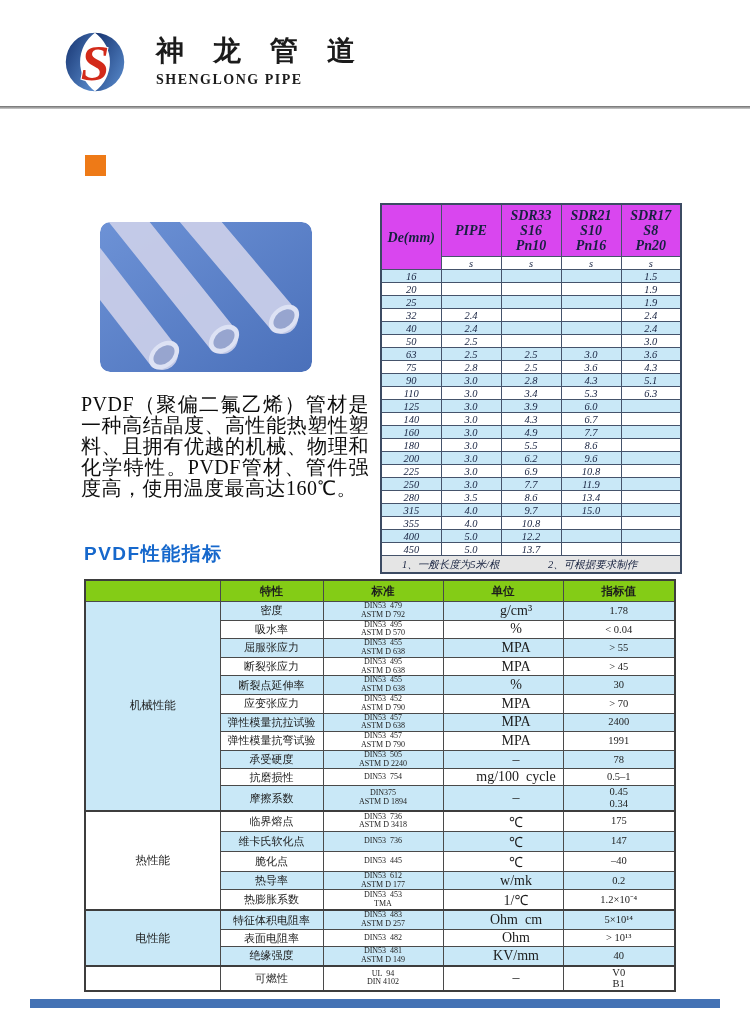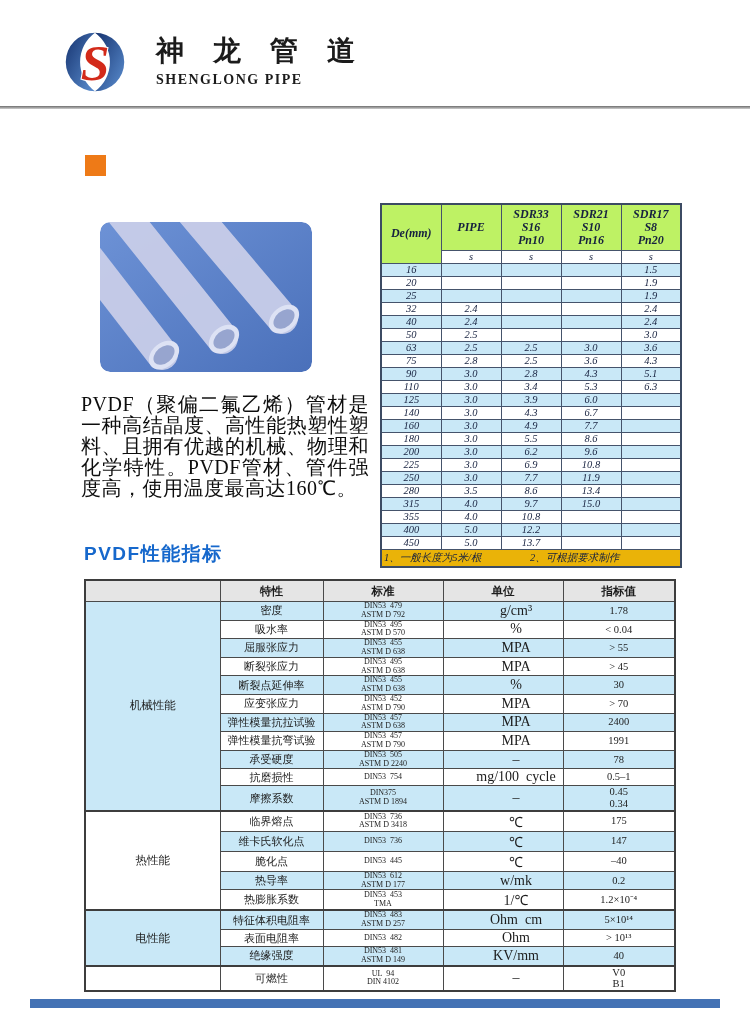--- a/index.html
+++ b/index.html
@@ -23,42 +23,42 @@
 
   
   .photo{position:absolute;left:100px;top:222px;width:212px;height:150px;border-radius:10px;}
 
   
   .size-table{position:absolute;left:380px;top:203px;width:300px;border-collapse:collapse;
         table-layout:fixed;font-family:"Liberation Serif",serif;font-style:italic;
         color:#16213f;text-align:center;border:2px solid #3c4b63;}
   .size-table th,.size-table td{border:1px solid #45536b;font-size:10.5px;padding:0;
         height:12px;line-height:1.08;overflow:hidden;}
-  .size-table thead tr.main th{background:#bef264;font-weight:bold;font-size:12px;
+  .size-table thead tr.main th{background:#d946ef;font-weight:bold;font-size:14px;
         white-space:pre-line;padding:3px 0;height:auto;}
   .size-table thead tr.subrow th{background:#fff;font-weight:normal;height:12px;}
   .size-table tbody tr.blue td{background:#c9e8f7;}
-  .size-table tfoot td{background:#eab308;font-size:10.5px;text-align:left;
-        padding:2px 2px;height:12px;}
+  .size-table tfoot td{background:#e5e5e5;font-size:10.5px;text-align:left;
+        padding:2px 20px;height:12px;}
   .size-table tfoot .note2{margin-left:46px;}
 
   
   .intro{position:absolute;left:81px;top:394px;width:288px;margin:0;
          font-family:Liberation Serif, serif;font-size:20px;line-height:21px;
          color:#0d0d0d;text-align:justify;letter-spacing:0.5px;}
 
   
   .sec{position:absolute;left:84px;top:541px;margin:0;font-size:19px;color:#1668cc;
        font-weight:bold;letter-spacing:1.5px;}
 
   
   .props{position:absolute;left:84px;top:579px;width:590px;border-collapse:collapse;
          table-layout:fixed;text-align:center;color:#1c1c1c;border:2px solid #3d3d3d;}
   .props th{border:1px solid #4a4a4a;font-family:"Liberation Serif",serif;font-weight:bold;
-         font-size:11.5px;height:20px;background:#e5e5e5;padding:0;}
+         font-size:11.5px;height:20px;background:#84cc16;padding:0;}
   .props td{border:1px solid #4a4a4a;height:15px;padding:0;overflow:hidden;}
   .props td.cat{font-family:"Liberation Serif",serif;font-size:11.5px;}
   .props td.feat{font-family:"Liberation Serif",serif;font-size:11px;}
   .props td.std{font-family:"Liberation Serif",serif;font-size:8px;line-height:1.1;
          white-space:pre-wrap;color:#222;}
   .props td.unit{font-family:Liberation Serif, serif;font-size:14px;white-space:pre-wrap;padding-left:26px;}
   .props td.val{font-family:"Liberation Serif",serif;font-size:10.5px;line-height:1.12;
          white-space:pre-wrap;text-align:center;}
   .props td.blue{background:#c9e8f7;}
   .props tr.gsep td{border-top:2px solid #3d3d3d;}

